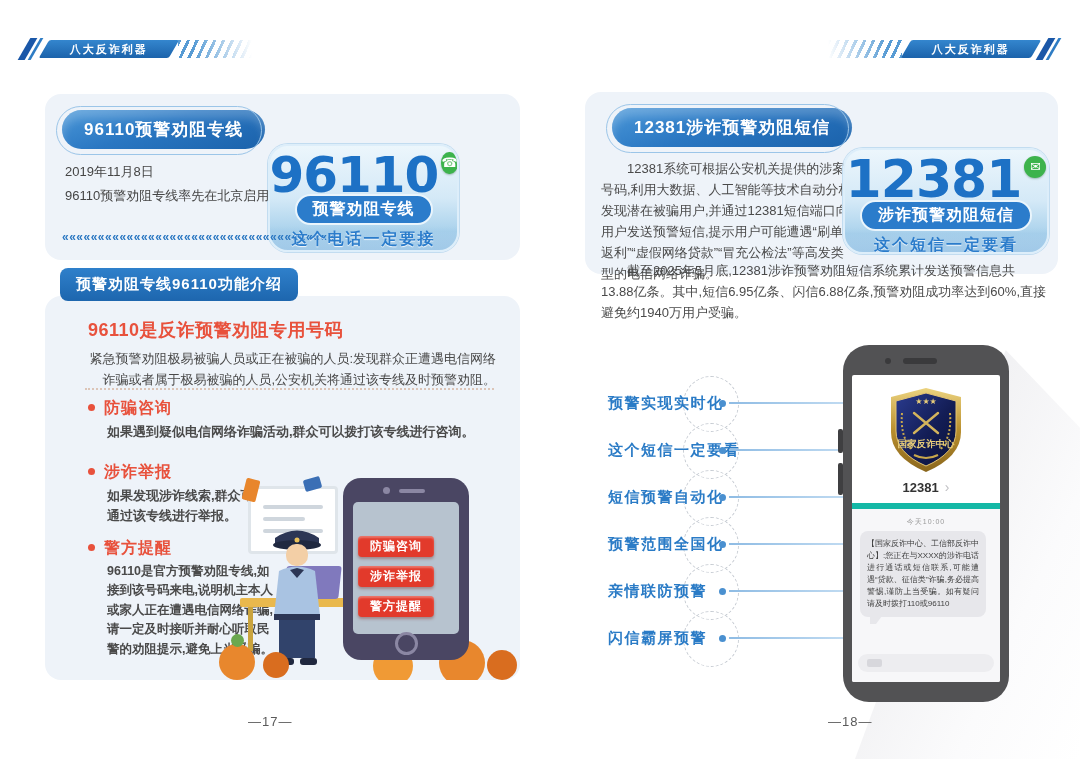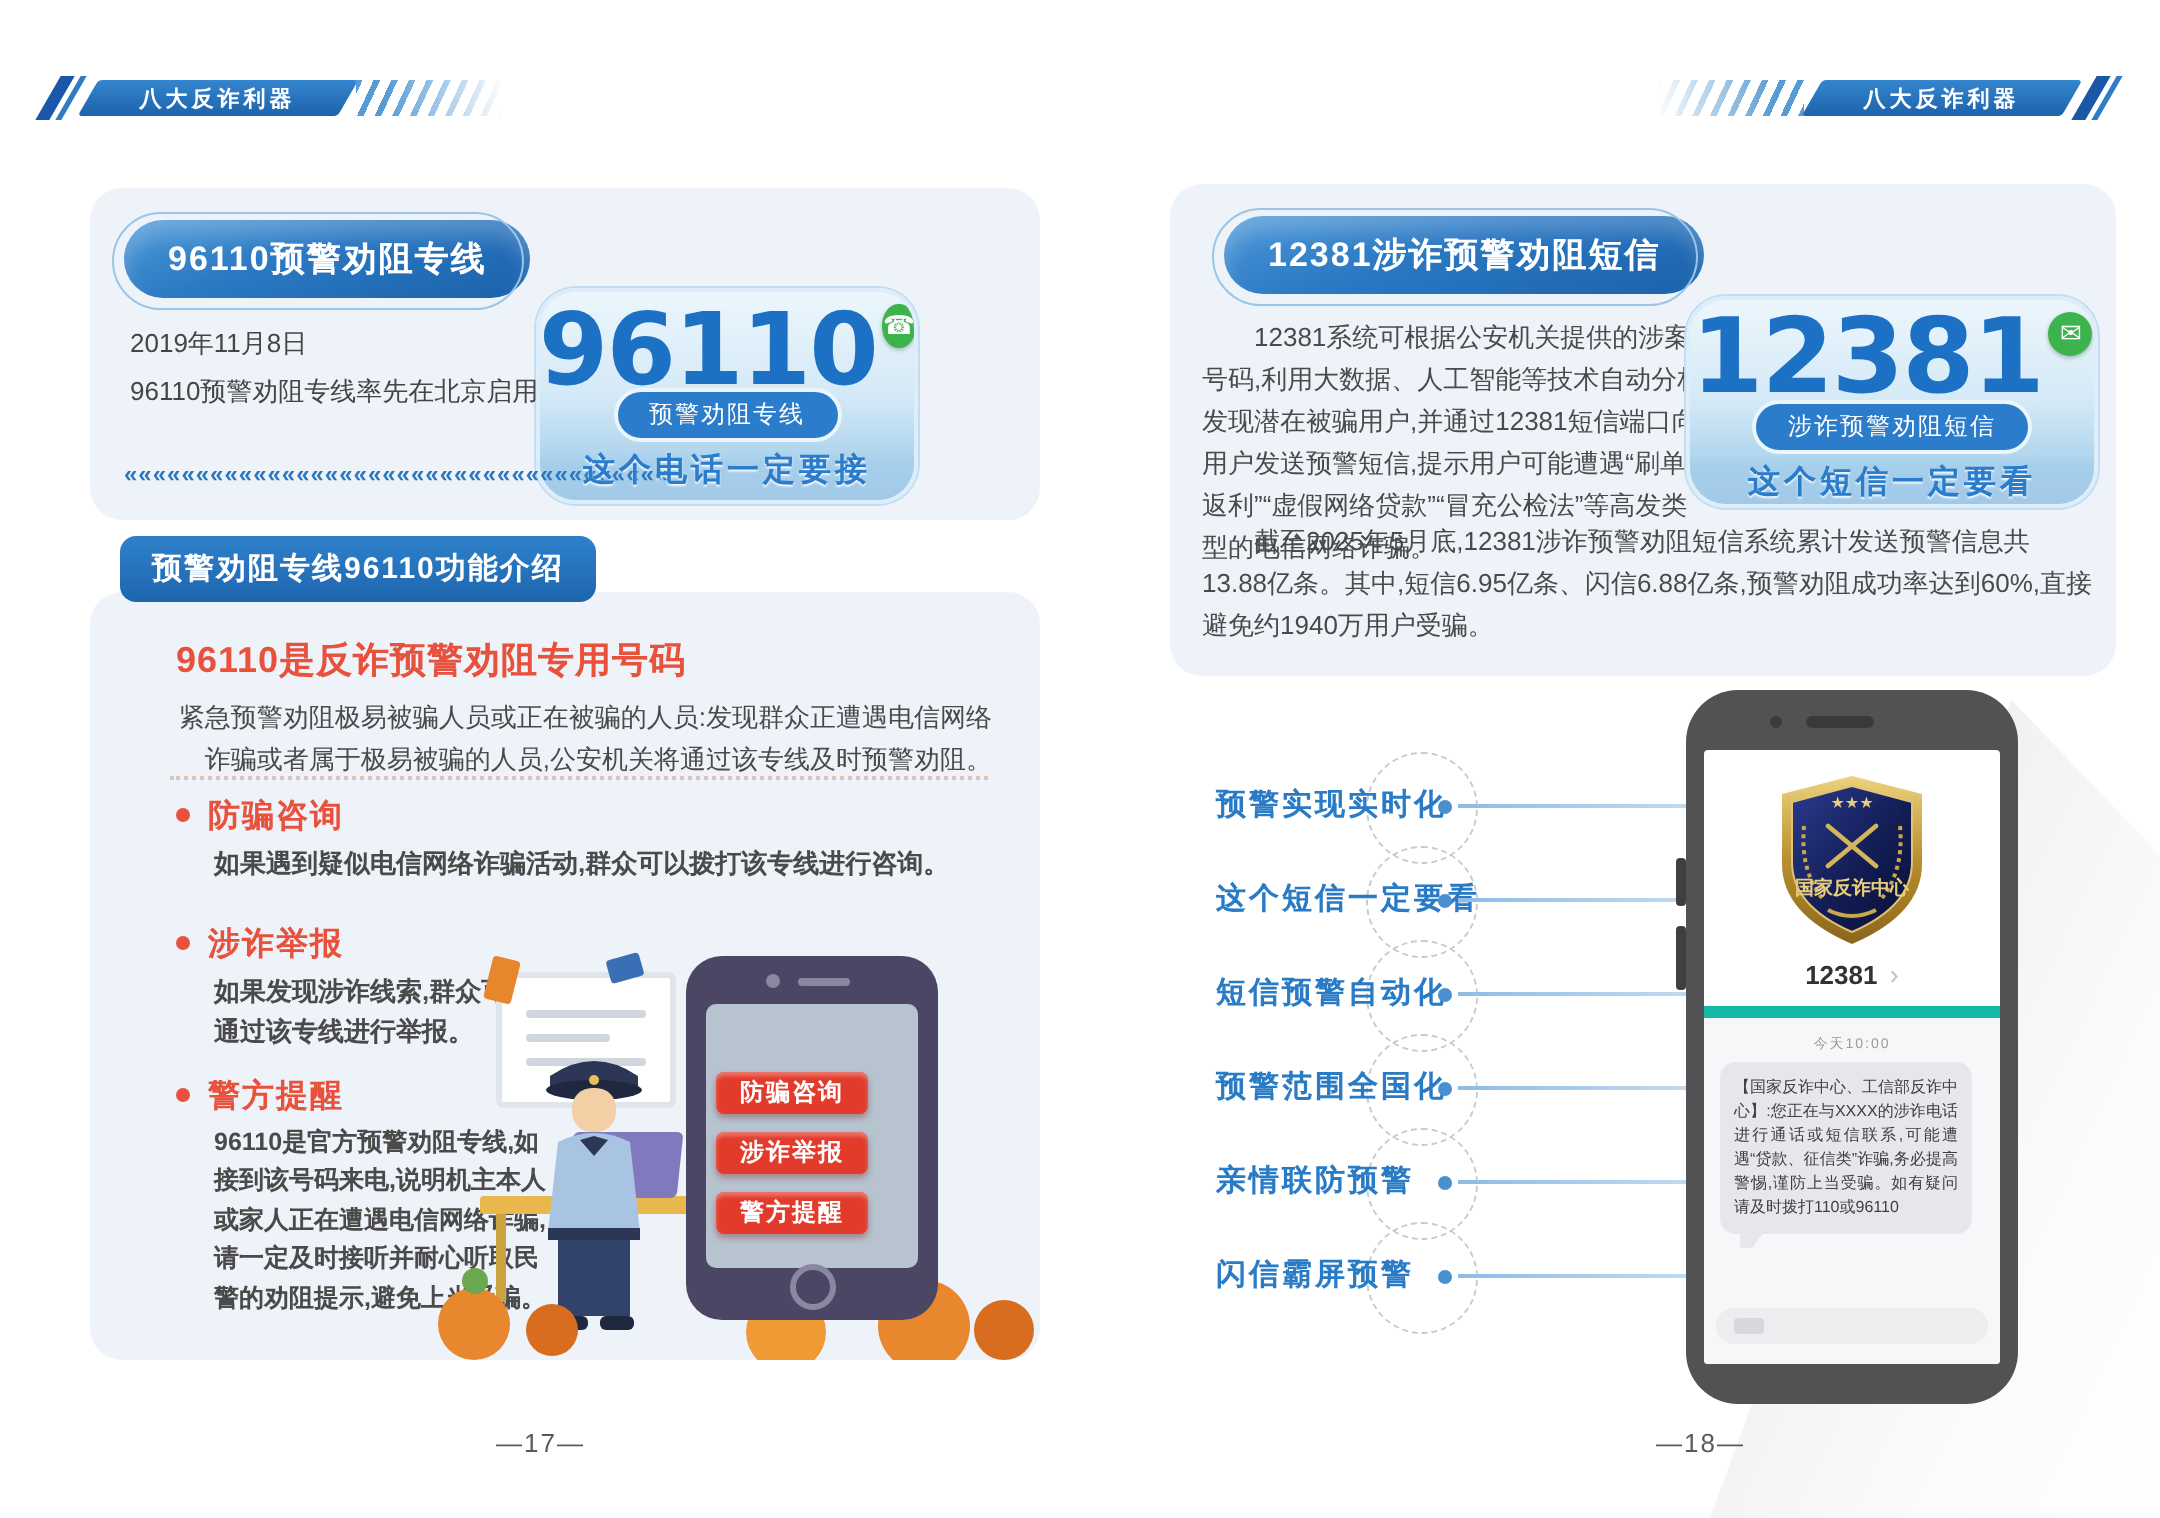--- a/index.html
+++ b/index.html
@@ -29,21 +29,21 @@
   
   .numbox{position:absolute;border-radius:20px;border:2px solid #ddeefa;box-shadow:0 0 0 1px #c2dcf0;
      background:linear-gradient(180deg,#ecf6fc 0%,#d4e9f7 50%,#aad2ec 82%,#bcdcf1 100%);overflow:hidden;}
   .numbox::after{content:"";position:absolute;left:0;right:0;bottom:0;height:24px;
      background:linear-gradient(180deg,rgba(110,165,215,0),rgba(110,165,215,.35));}
   .nb-row{display:flex;justify-content:center;align-items:flex-start;margin-top:6px;}
   .nb-num{font-size:50px;line-height:.92;font-weight:800;color:#1d71c5;letter-spacing:-1px;font-family:"DejaVu Sans",sans-serif;}
   .nb-ico{width:22px;height:22px;border-radius:50%;background:#3cb34c;color:#fff;font-size:13px;line-height:22px;
      text-align:center;margin:0 0 0 3px;box-shadow:0 1px 2px rgba(0,60,20,.3);}
   .nb-pill{position:relative;z-index:2;width:fit-content;margin:-4px auto 0;background:#2b7ccb;border:2px solid #eaf5fc;
-     border-radius:999px;color:#fff;font-size:12px;font-weight:normal;padding:3px 16px;letter-spacing:1px;}
+     border-radius:999px;color:#fff;font-size:16px;font-weight:bold;padding:3px 16px;letter-spacing:1px;}
   .nb-tag{position:relative;z-index:2;text-align:center;margin-top:4px;color:#2b7ccb;font-size:16px;font-weight:800;
      letter-spacing:2px;text-shadow:0 1px 1px rgba(255,255,255,.9);}
   
   .intro{position:absolute;left:65px;top:160px;font-size:13px;font-weight:500;line-height:1.85;color:#454545;}
   .arrows{position:absolute;left:62px;top:230px;color:#2a77c2;font-size:12px;letter-spacing:.5px;font-weight:bold;}
   .sec-hdr{position:absolute;left:60px;top:268px;z-index:3;padding:7px 16px;border-radius:8px;color:#fff;font-size:15px;
      font-weight:bold;letter-spacing:1px;background:linear-gradient(180deg,#2f80cb,#1d66ae);}
   .card2{left:45px;top:296px;width:475px;height:384px;overflow:hidden;}
   .red-hd{position:absolute;left:43px;top:22px;color:#e8513c;font-size:18px;font-weight:bold;letter-spacing:.5px;}
   .para{position:absolute;font-size:13px;line-height:1.62;color:#4a4a4a;}
@@ -69,21 +69,21 @@
   .iphone .scr{position:absolute;left:10px;right:10px;top:24px;bottom:26px;background:#b7c3cf;border-radius:5px;}
   .iphone .spk{position:absolute;left:40px;top:9px;width:7px;height:7px;border-radius:50%;background:#8b87a3;}
   .iphone .spk2{position:absolute;left:56px;top:11px;width:26px;height:4px;border-radius:2px;background:#8b87a3;}
   .iphone .home{position:absolute;left:52px;bottom:5px;width:17px;height:17px;border-radius:50%;border:3px solid #8b87a3;}
   .pbtn{position:absolute;left:15px;width:76px;height:21px;background:#e23a2b;border-radius:4px;color:#fff;font-size:12px;
      font-weight:bold;text-align:center;line-height:21px;letter-spacing:1px;box-shadow:inset 0 2px 2px rgba(255,255,255,.3),0 2px 3px rgba(120,20,10,.35);}
   .bush{position:absolute;border-radius:50%;}
   
   .cop{position:absolute;left:37px;top:52px;}
   
-  .card3{left:585px;top:92px;width:473px;height:246px;}
+  .card3{left:585px;top:92px;width:473px;height:182px;}
   .p1{left:16px;top:66px;width:252px;text-indent:2em;}
   .p2{left:16px;top:168px;width:445px;text-indent:2em;}
   
   .feature{position:absolute;left:608px;width:242px;height:28px;z-index:1;}
   .feature .f-circle{position:absolute;left:75px;top:-13px;width:54px;height:54px;border:1.5px dashed #c6cbd2;border-radius:50%;}
   .feature .f-label{position:absolute;left:0;top:0;line-height:28px;color:#2a7bc6;font-size:15px;font-weight:bold;letter-spacing:1.5px;}
   .feature .f-dot{position:absolute;left:111px;top:10.5px;width:7px;height:7px;border-radius:50%;background:#4a90d0;}
   .feature .f-line{position:absolute;left:121px;right:0;top:13px;height:1.5px;background:linear-gradient(to right,#8fbce4,#c2dcf2);}
   .f0{top:389px;}.f1{top:436px;}.f2{top:483px;}.f3{top:530px;}.f4{top:577px;}.f5{top:624px;}
   

